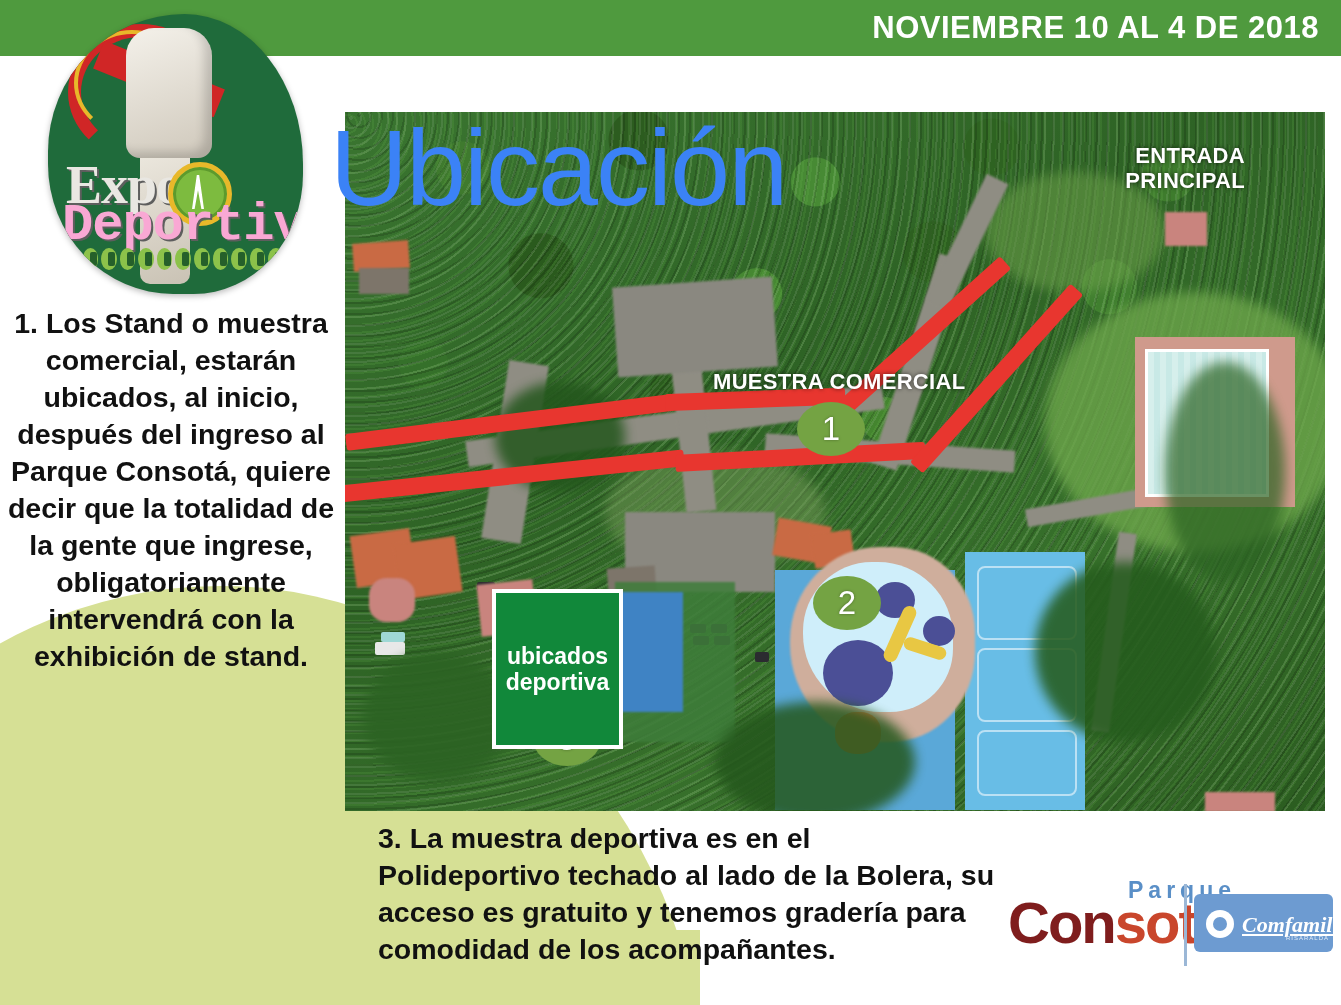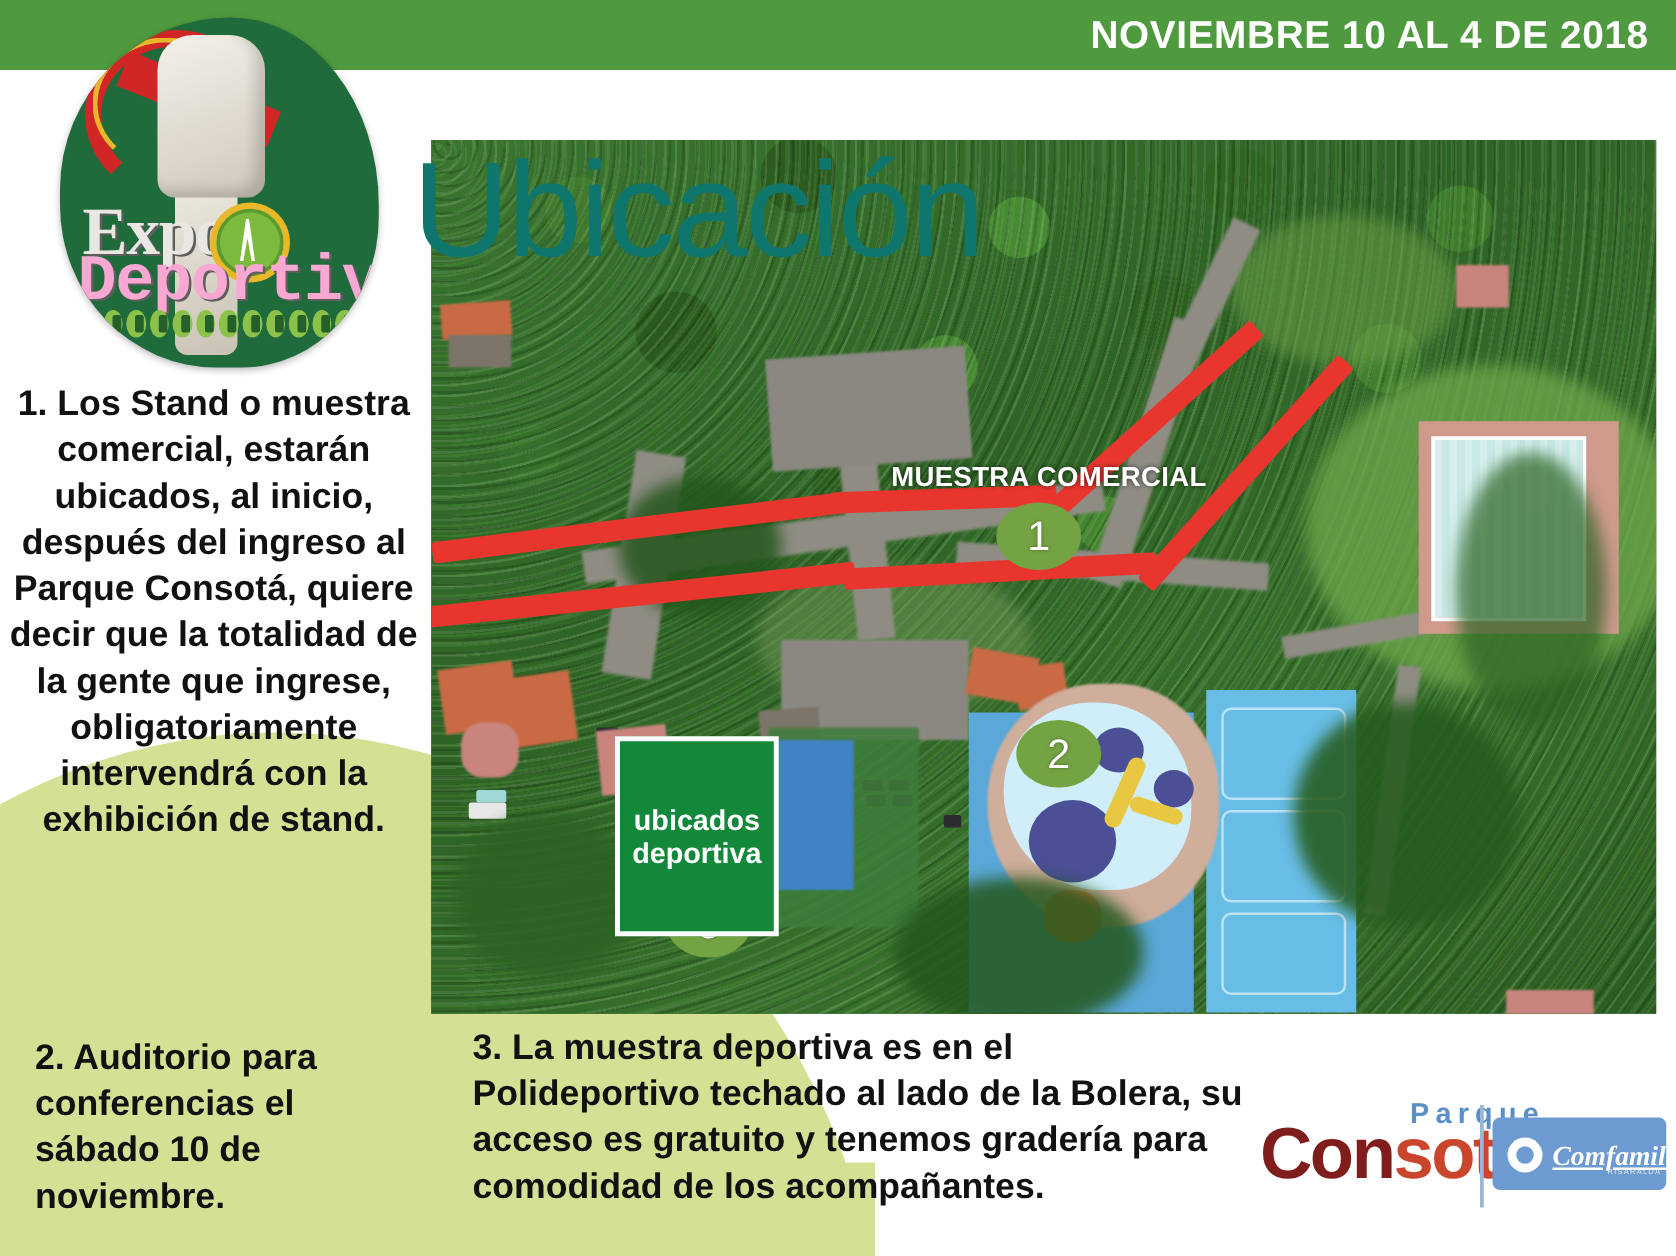--- a/index.html
+++ b/index.html
@@ -158,21 +158,21 @@
     position:absolute;left:147px;top:477px;width:123px;height:152px;
     background:#11883a;border:4px solid #ffffff;
     display:flex;align-items:center;justify-content:center;
     color:#ffffff;font-size:23px;font-weight:bold;line-height:1.15;
     text-align:center;font-family:"Liberation Sans",sans-serif;
   }
 
   
   #title{
     position:absolute;left:330px;top:114px;
-    color:#0f766e;font-size:108px;font-weight:normal;
+    color:#3b82f6;font-size:108px;font-weight:normal;
     font-family:"Liberation Sans",sans-serif;
     letter-spacing:-2px;line-height:1;
   }
 
   
   #logo{
     position:absolute;left:48px;top:14px;width:255px;height:280px;
     background:#1f6b3b;
     border-radius:60% 52% 48% 55% / 55% 60% 48% 52%;
     box-shadow:0 2px 6px rgba(0,0,0,.28);
@@ -378,20 +378,24 @@
     <div class="mlayer grass" style="left:820px;top:250px;width:120px;height:220px;background:#2b6322;opacity:.7;"></div>
     <div class="mlayer grass" style="left:370px;top:590px;width:200px;height:120px;background:#24571c;opacity:.85;"></div>
 
     <div class="route" style="left:0px;top:322px;width:330px;height:17px;transform:rotate(-7deg);"></div>
     <div class="route" style="left:320px;top:282px;width:180px;height:17px;transform:rotate(-2deg);"></div>
     <div class="route" style="left:495px;top:288px;width:215px;height:17px;transform:rotate(-42deg);"></div>
     <div class="route" style="left:-20px;top:375px;width:360px;height:17px;transform:rotate(-6deg);"></div>
     <div class="route" style="left:330px;top:343px;width:250px;height:17px;transform:rotate(-3deg);"></div>
     <div class="route" style="left:565px;top:350px;width:240px;height:17px;transform:rotate(-48deg);"></div>
 
+    <div class="maplabel" id="lbl-entrada">
+      <span>ENTRADA</span><br>
+      <span>PRINCIPAL</span>
+    </div>
     <div class="maplabel" id="lbl-comercial">MUESTRA COMERCIAL</div>
 
     <div class="marker" id="mk1">1</div>
     <div class="marker" id="mk2">2</div>
     <div class="marker" id="mk3">3</div>
 
     <div id="deportiva-box">
       <span>
         <span>ubicados</span><br>
         <span>deportiva</span>
@@ -420,21 +424,20 @@
       <i></i>
       <i></i>
       <i></i>
       <i></i>
       <i></i>
       <i></i>
     </div>
   </div>
 
   <div class="body-text" id="text1">1. Los Stand o muestra comercial, estarán ubicados, al inicio, después del ingreso al Parque Consotá, quiere decir que la totalidad de la gente que ingrese, obligatoriamente intervendrá con la exhibición de stand.</div>
-  <div class="body-text" id="text2">2. Auditorio para conferencias el sábado 10 de noviembre.</div>
   <div class="body-text" id="text3">3. La muestra deportiva es en el Polideportivo techado al lado de la Bolera, su acceso es gratuito y tenemos gradería para comodidad de los acompañantes.</div>
 
   <div id="consota">
     <div id="cons-parque">Parque</div>
     <div id="cons-word">
       <span>Con</span><span>sot</span><span>á</span>
     </div>
     <div id="cons-divider"></div>
     <div id="comfam">
       <div id="comfam-circle"></div>

